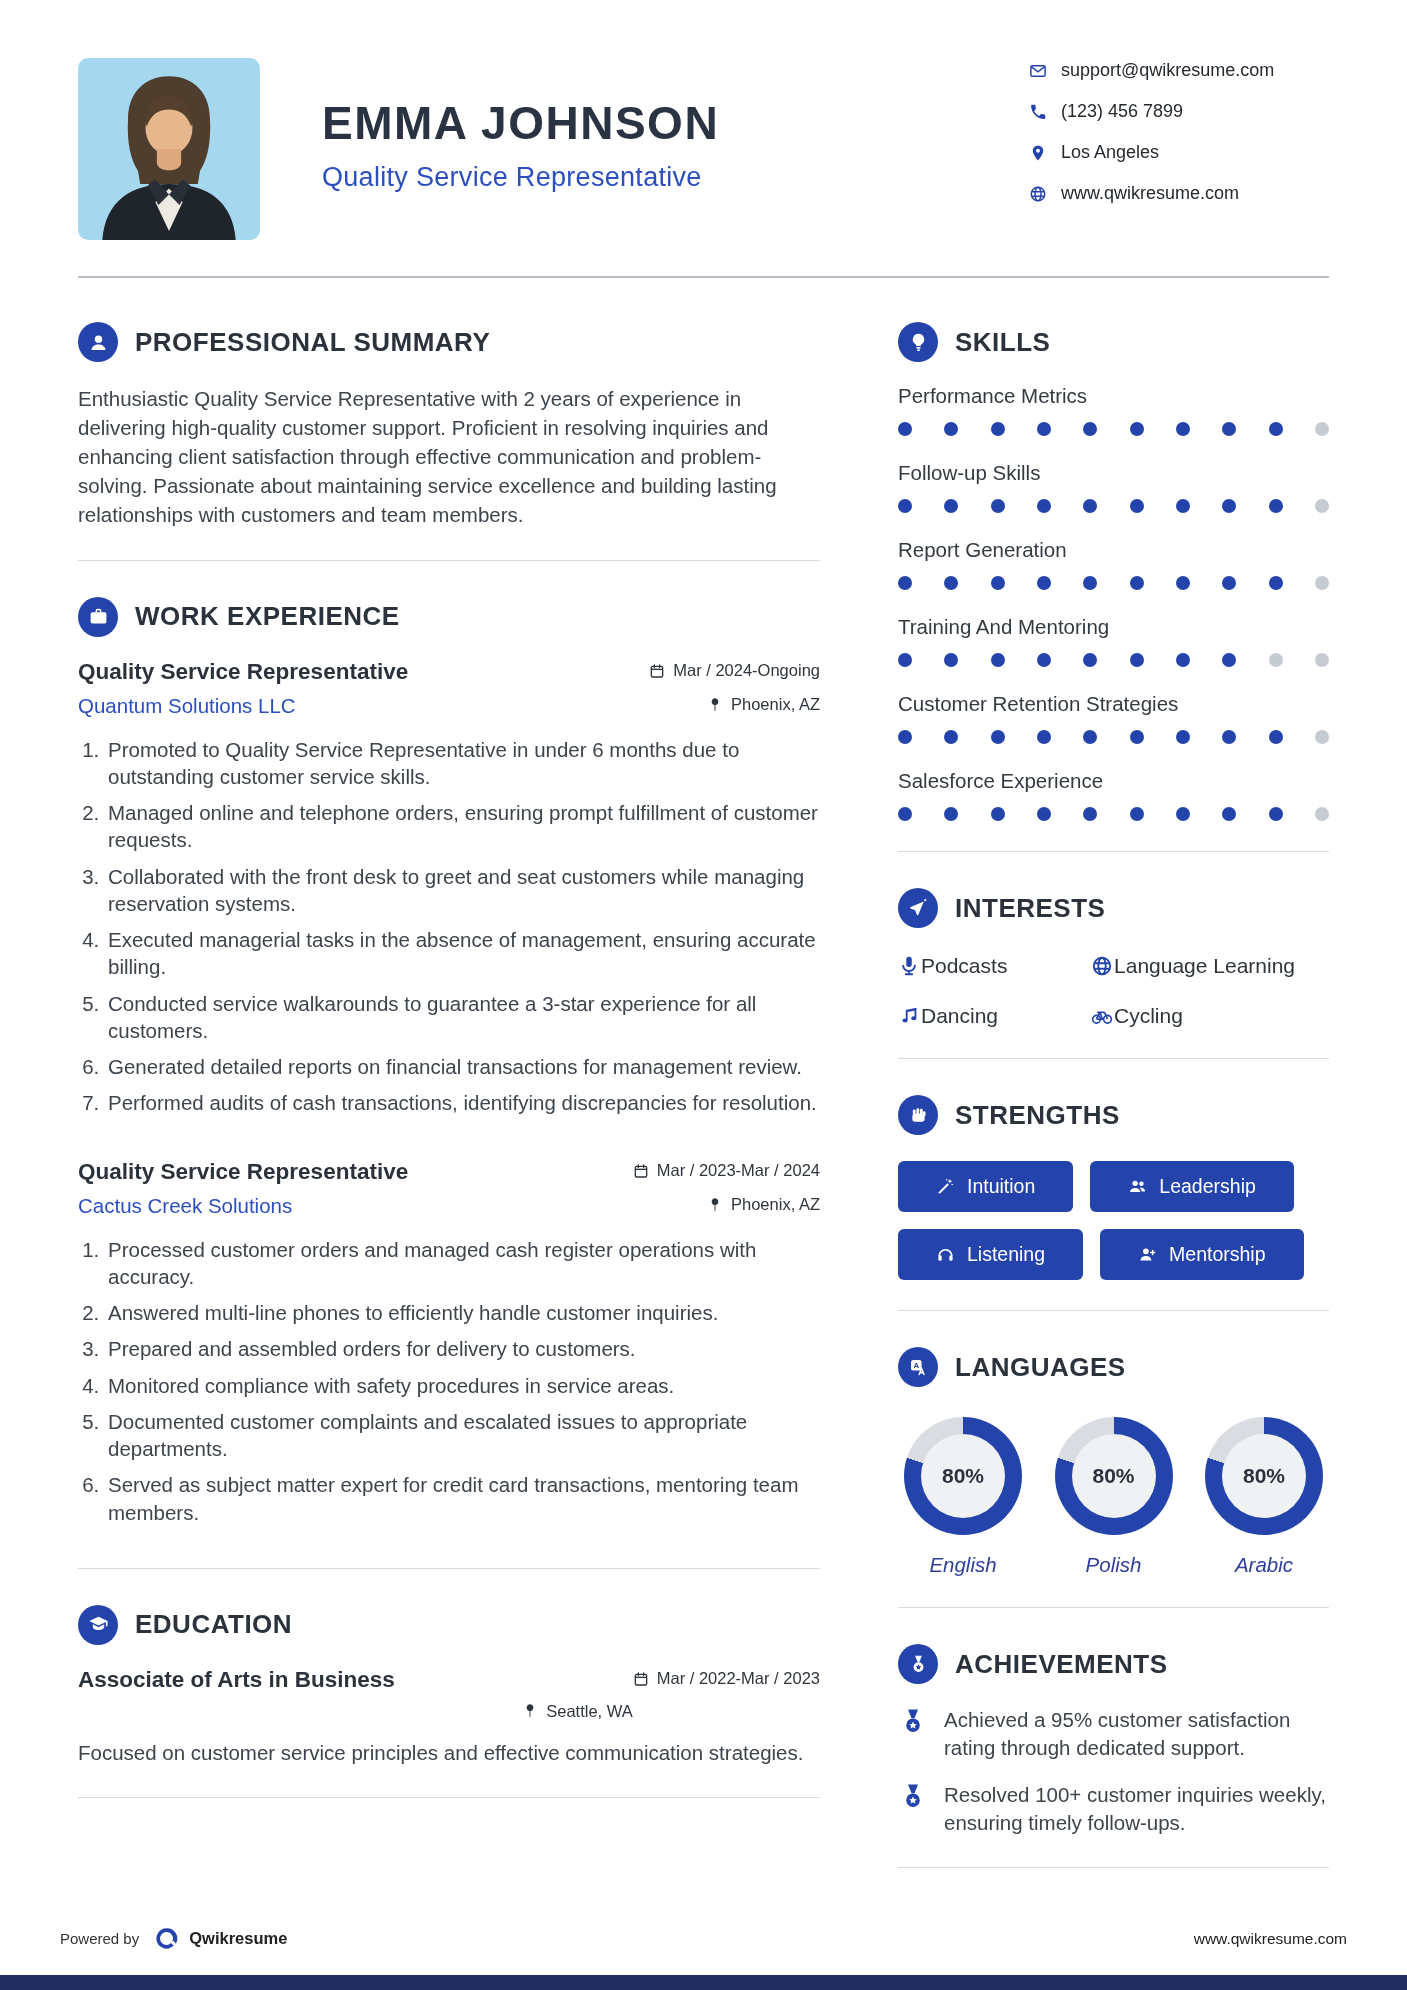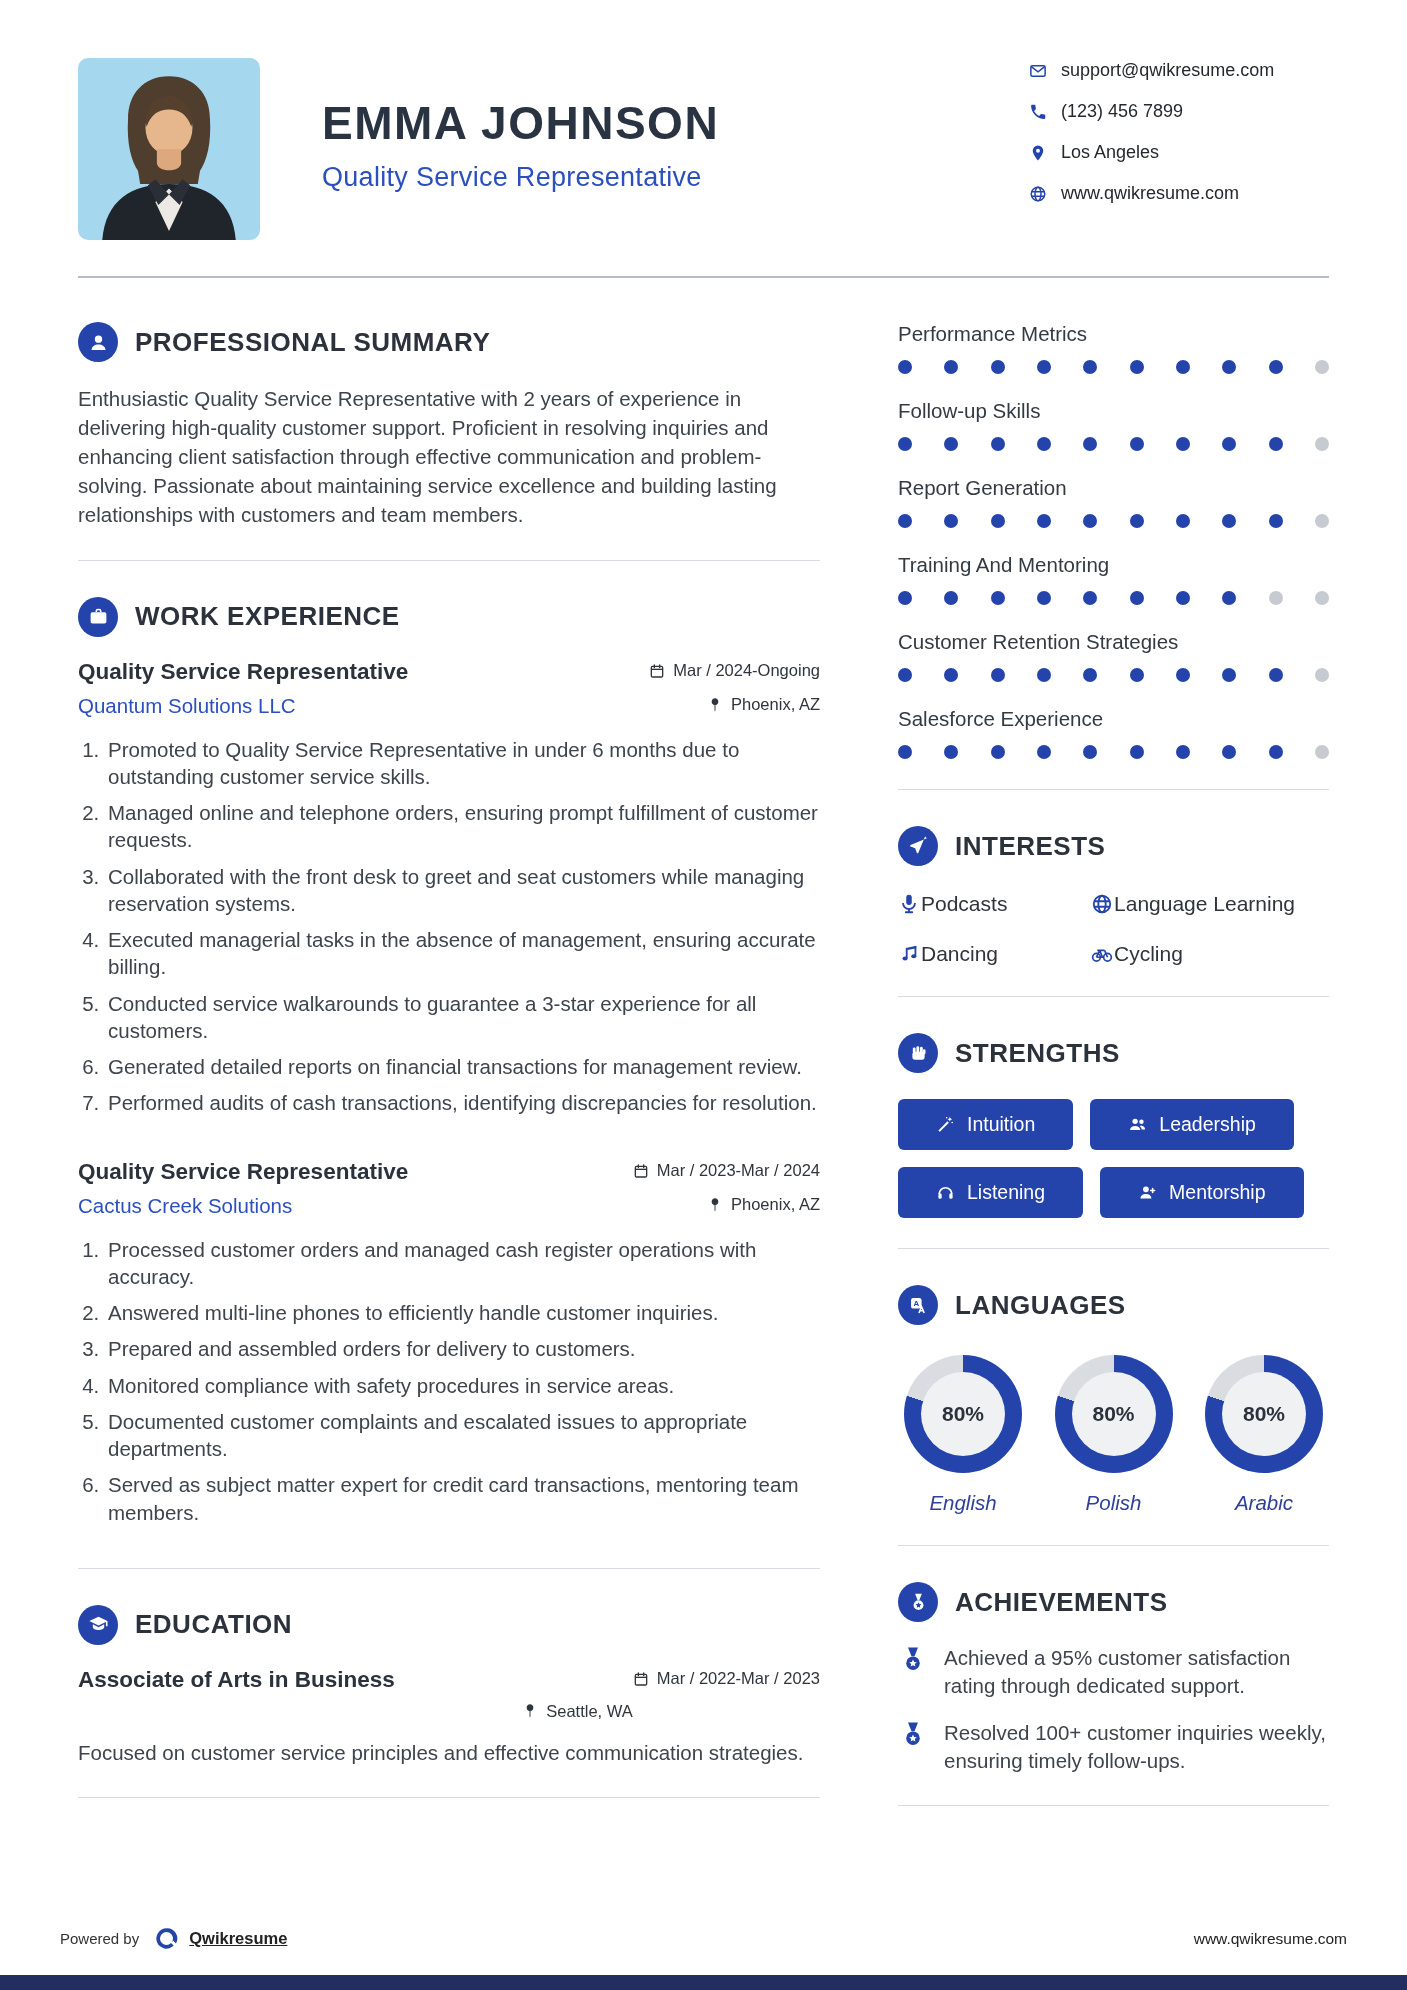--- a/index.html
+++ b/index.html
@@ -75,21 +75,21 @@
   .aicon{color:var(--primary,#2444AC);flex:none;display:inline-flex;margin-top:1px;}
   .aicon svg{width:30px;height:30px;}
   .ach p{font-size:20.5px;line-height:1.35;color:#3D444C;}
 
   
   .footer{position:absolute;left:60px;right:60px;bottom:38px;display:flex;align-items:center;}
   .powered{font-size:15px;color:#333;}
   .brand{display:flex;align-items:center;gap:9px;margin-left:14px;cursor:pointer;}
   .qlogo{display:inline-flex;}
   .qlogo svg{width:27px;height:27px;}
-  .brand-name{font-size:16.5px;font-weight:bold;color:#222;text-decoration:underline;}
+  .brand-name{font-size:16.5px;font-weight:bold;color:#222;}
   .site{margin-left:auto;font-size:15.5px;color:#222;cursor:pointer;}
   .bottom-bar{position:absolute;left:0;right:0;bottom:0;height:15px;background:var(--bottom-bar,#242D60);}
 </style>
 </head>
 <body>
 
 <div class="page">
   <div class="inner">
 
     <header class="top">
@@ -272,20 +272,30 @@
           </div>
           <p class="edu-desc">Focused on customer service principles and effective communication strategies.</p>
         </section>
         <hr class="divider">
 
       </div>
 
       <div class="col-right">
 
         <section>
+          <div class="section-head">
+            <span class="sicon">
+                <svg viewBox="0 0 24 24">
+                  <path d="M12 2a6.5 6.5 0 0 0-3.8 11.8c.8.6 1.3 1.3 1.3 2.2h5c0-.9.5-1.6 1.3-2.2A6.5 6.5 0 0 0 12 2z" fill="currentColor"></path>
+                  <rect x="9.5" y="17.2" width="5" height="1.8" rx=".9" fill="currentColor"></rect>
+                  <rect x="10.2" y="20" width="3.6" height="1.6" rx=".8" fill="currentColor"></rect>
+                </svg>
+              </span>
+            <h2>SKILLS</h2>
+          </div>
           <div id="skills-list">
               <div class="skill-name">Performance Metrics</div>
               <div class="dots">
                 <span class="dot on"></span>
                 <span class="dot on"></span>
                 <span class="dot on"></span>
                 <span class="dot on"></span>
                 <span class="dot on"></span>
                 <span class="dot on"></span>
                 <span class="dot on"></span>

